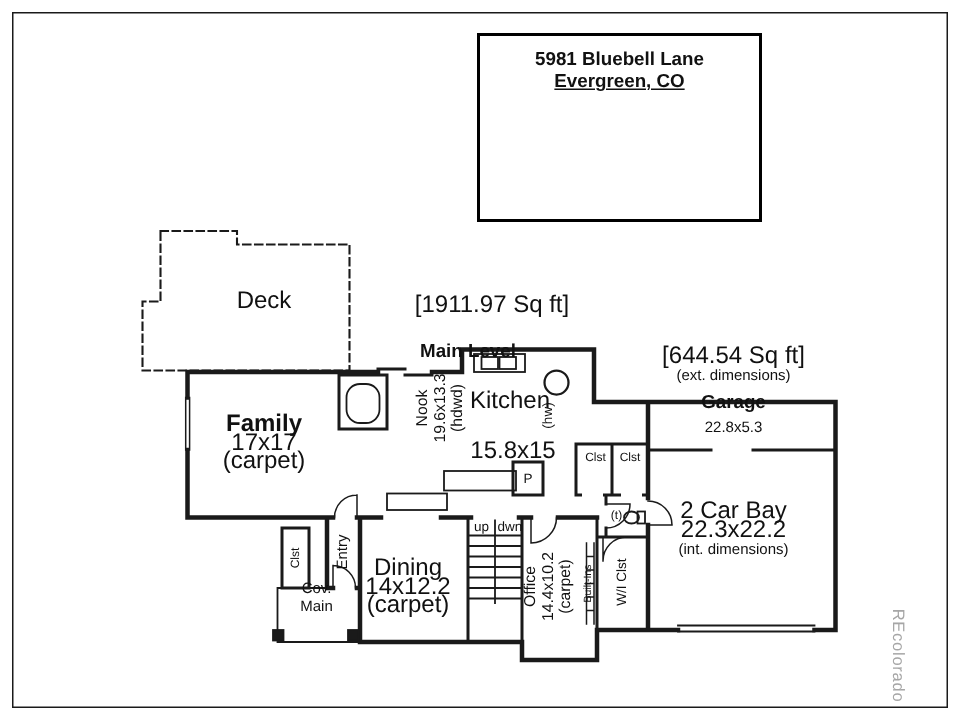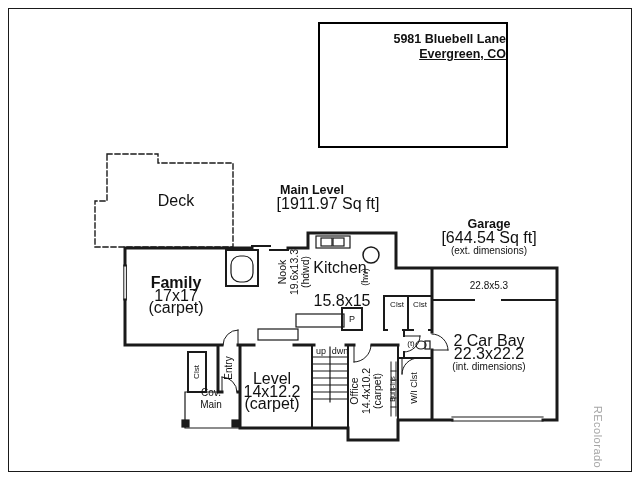--- a/index.html
+++ b/index.html
@@ -2,32 +2,32 @@
 <html><head>
 <meta charset="utf-8">
 <style>
   html,body{margin:0;padding:0;background:#ffffff;}
   .stage{position:relative;width:640px;height:480px;background:#fff;overflow:hidden;
          font-family:"Liberation Sans","DejaVu Sans",sans-serif;color:#111;}
   .frame{position:absolute;left:8px;top:8px;width:622px;height:462px;border:1px solid #1a1a1a;}
   svg.plan{position:absolute;left:0;top:0;}
 
   .infobox{position:absolute;left:318px;top:22px;width:190px;height:126px;border:2.5px solid #000;
-           background:#fff;box-sizing:border-box;display:flex;flex-direction:column;align-items:flex-end;padding-top:8px;}
+           background:#fff;box-sizing:border-box;display:flex;flex-direction:column;align-items:center;padding-top:8px;}
   .addr{font-weight:bold;font-size:12.5px;line-height:15px;white-space:nowrap;}
   .addr-u{text-decoration:underline;}
   .stats{margin-top:8px;display:flex;flex-direction:column;align-items:center;}
   .stat{font-weight:bold;font-size:11px;line-height:13.5px;white-space:nowrap;}
 
   .hlbl{position:absolute;transform:translate(-50%,-50%);white-space:nowrap;
         font-size:16px;line-height:12px;text-align:center;}
   .vblock{position:absolute;transform:translate(-50%,-50%) rotate(-90deg);white-space:nowrap;
         font-size:10.5px;line-height:11.5px;text-align:center;}
   .b{font-weight:bold;}
-  .f12{font-size:12.5px;} .f10{font-size:10px;} .f9{font-size:9px;} .f8{font-size:8px;} .f7{font-size:7px;}
+  .f12{font-size:12.5px;margin-top:44px;} .f10{font-size:10px;} .f9{font-size:9px;} .f8{font-size:8px;} .f7{font-size:7px;}
   .watermark{position:absolute;left:598px;top:437px;transform:translate(-50%,-50%) rotate(90deg);
         color:#a6a6a6;font-size:11px;letter-spacing:.5px;white-space:nowrap;}
 </style>
 </head>
 <body>
 
 <div class="stage">
 
   <div class="frame"></div>
 
@@ -147,21 +147,21 @@
   <div class="hlbl" style="left:342px;top:301px;">15.8x15</div>
 
   <div class="hlbl f8" style="left:397px;top:305px;">Clst</div>
   <div class="hlbl f8" style="left:420px;top:305px;">Clst</div>
   <div class="hlbl f8" style="left:411px;top:344px;">(t)</div>
   <div class="hlbl f9" style="left:352px;top:319px;">P</div>
 
   <div class="hlbl f9" style="left:321px;top:351px;">up</div>
   <div class="hlbl f9" style="left:340px;top:351px;">dwn</div>
 
-  <div class="hlbl" style="left:272px;top:379px;">Level</div>
+  <div class="hlbl" style="left:272px;top:379px;">Dining</div>
   <div class="hlbl" style="left:272px;top:392px;">14x12.2</div>
   <div class="hlbl" style="left:272px;top:404px;">(carpet)</div>
 
   <div class="hlbl f10" style="left:211px;top:393px;">Cov.</div>
   <div class="hlbl f10" style="left:211px;top:405px;">Main</div>
 
   <div class="vblock" style="left:294px;top:272px;">
     <div>Nook</div>
     <div>19.6x13.3</div>
     <div>(hdwd)</div>

